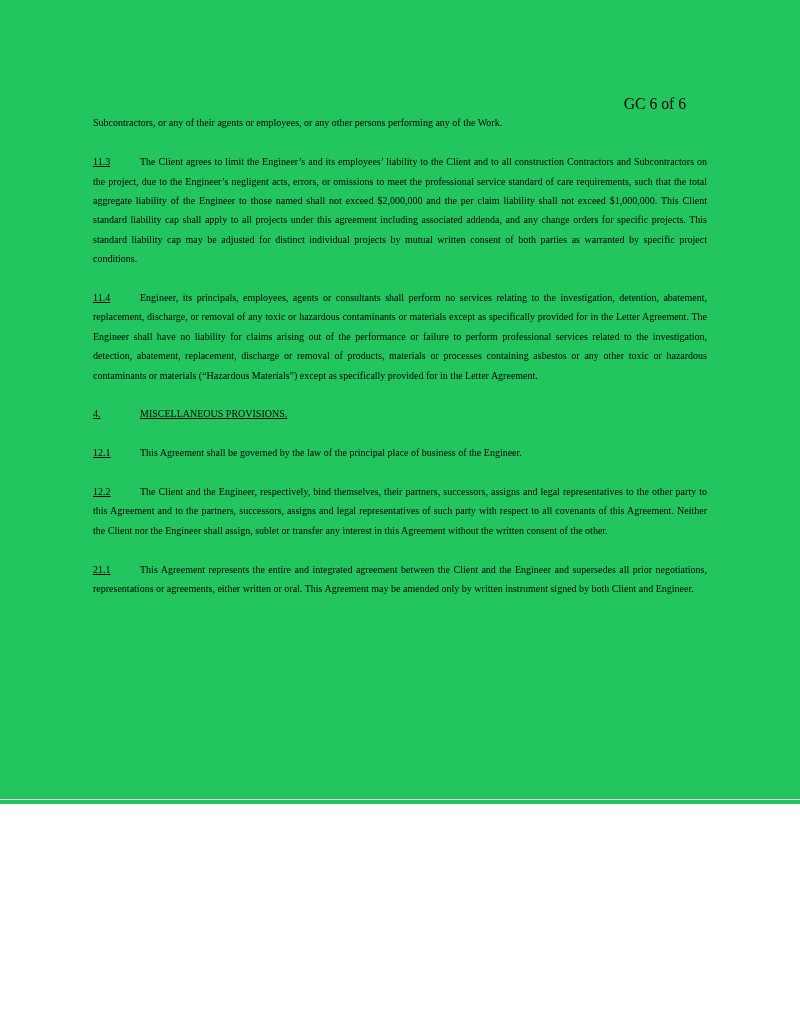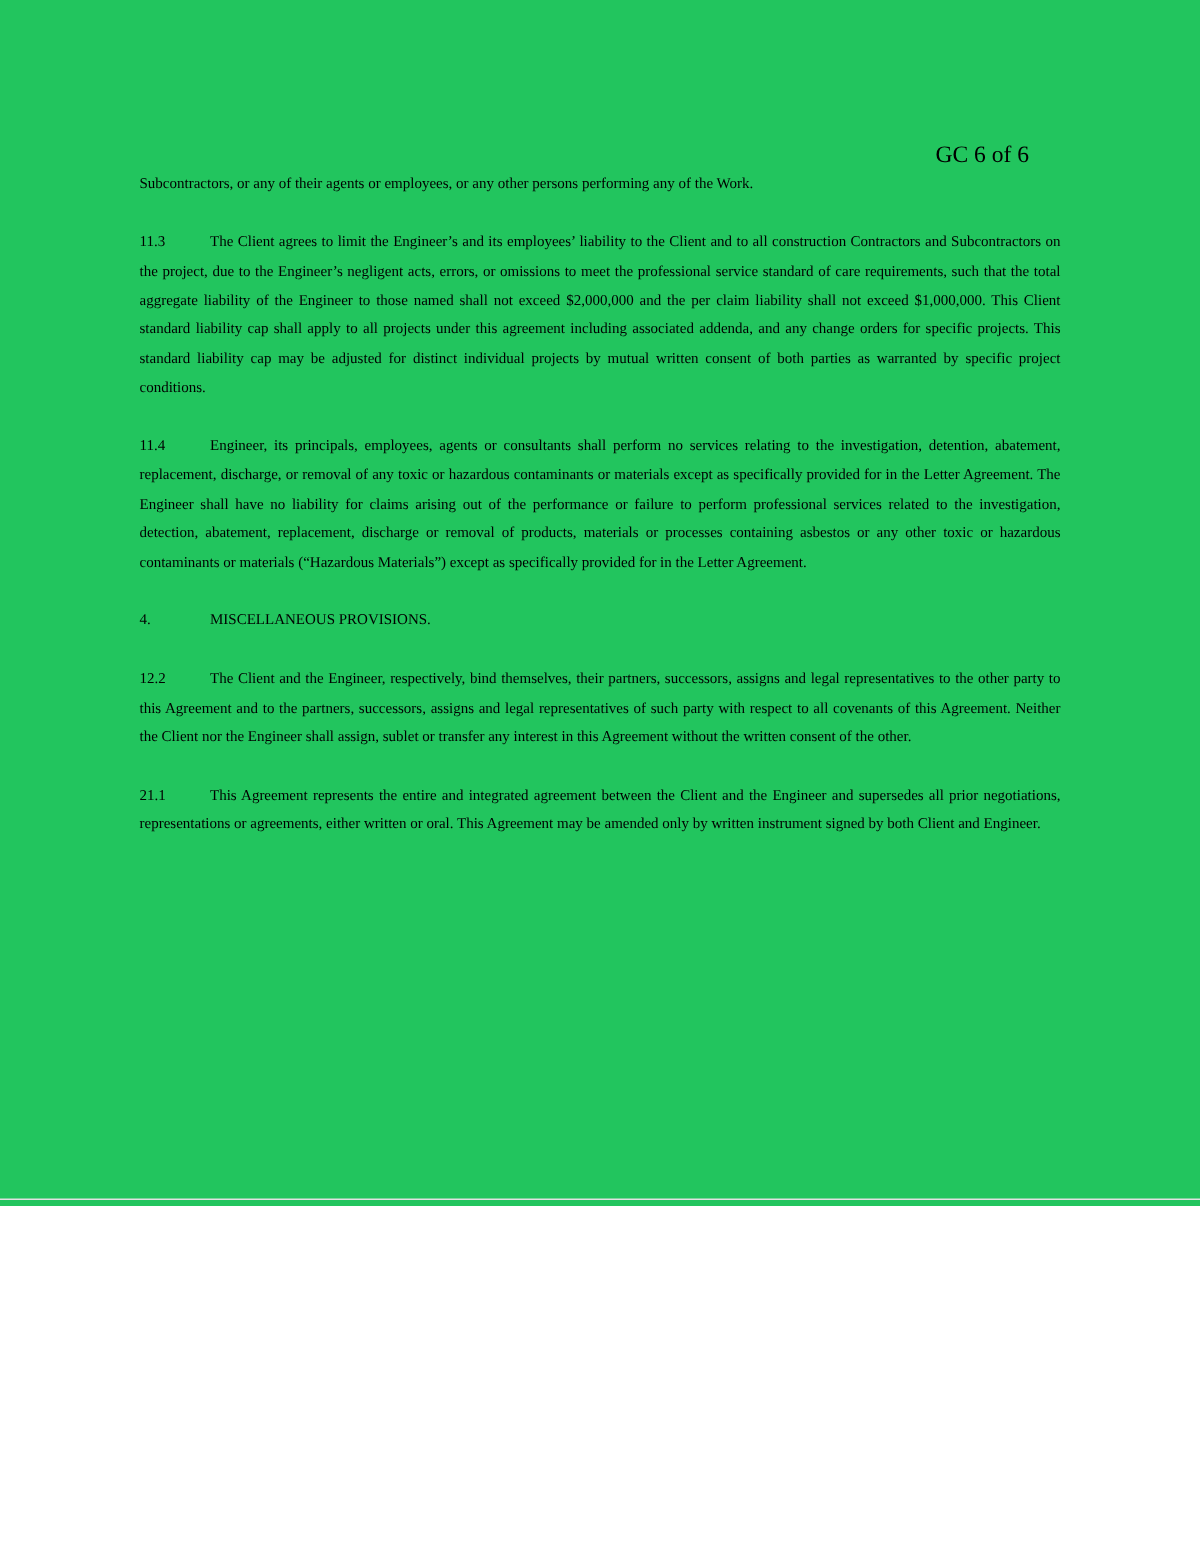--- a/index.html
+++ b/index.html
@@ -27,25 +27,27 @@
   .doc-body { }
   p.para {
     font-size: 10px;
     line-height: 19.4px;
     text-align: justify;
     margin: 0 0 19.4px 0;
   }
   p.para .num {
     display: inline-block;
     min-width: 47px;
+    text-decoration: underline;
   }
   p.para.heading {
     text-align: left;
   }
   p.para.heading .txt {
+    text-decoration: underline;
   }
   .revision-note {
     font-size: 15.7px;
     line-height: 19.4px;
     font-weight: bold;
     font-style: italic;
     margin-top: 0;
   }
   .page-edge {
     position: absolute;
@@ -59,19 +61,20 @@
 <body>
 
 <div class="page">
   <div class="page-number">GC 6 of 6</div>
 
   <div class="doc-body">
       <p class="para"><span class="txt">Subcontractors, or any of their agents or employees, or any other persons performing any of the Work.</span></p>
       <p class="para"><span class="num">11.3</span><span class="txt">The Client agrees to limit the Engineer’s and its employees’ liability to the Client and to all construction Contractors and Subcontractors on the project, due to the Engineer’s negligent acts, errors, or omissions to meet the professional service standard of care requirements, such that the total aggregate liability of the Engineer to those named shall not exceed $2,000,000 and the per claim liability shall not exceed $1,000,000.  This Client standard liability cap shall apply to all projects under this agreement including associated addenda, and any change orders for specific projects.  This standard liability cap may be adjusted for distinct individual projects by mutual written consent of both parties as warranted by specific project conditions.</span></p>
       <p class="para"><span class="num">11.4</span><span class="txt">Engineer, its principals, employees, agents or consultants shall perform no services relating to the investigation, detention, abatement, replacement, discharge, or removal of any toxic or hazardous contaminants or materials except as specifically provided for in the Letter Agreement.  The Engineer shall have no liability for claims arising out of the performance or failure to perform professional services related to the investigation, detection, abatement, replacement, discharge or removal of products, materials or processes containing asbestos or any other toxic or hazardous contaminants or materials (“Hazardous Materials”) except as specifically provided for in the Letter Agreement.</span></p>
       <p class="para heading"><span class="num">4.</span><span class="txt">MISCELLANEOUS PROVISIONS.</span></p>
+      <p class="para"><span class="num">12.1</span><span class="txt">This Agreement shall be governed by the law of the principal place of business of the Engineer.</span></p>
       <p class="para"><span class="num">12.2</span><span class="txt">The Client and the Engineer, respectively, bind themselves, their partners, successors, assigns and legal representatives to the other party to this Agreement and to the partners, successors, assigns and legal representatives of such party with respect to all covenants of this Agreement.  Neither the Client nor the Engineer shall assign, sublet or transfer any interest in this Agreement without the written consent of the other.</span></p>
       <p class="para"><span class="num">21.1</span><span class="txt">This Agreement represents the entire and integrated agreement between the Client and the Engineer and supersedes all prior negotiations, representations or agreements, either written or oral.  This Agreement may be amended only by written instrument signed by both Client and Engineer.</span></p>
     </div>
 
 
   <div class="page-edge"></div>
 </div>
 
 </body></html>

